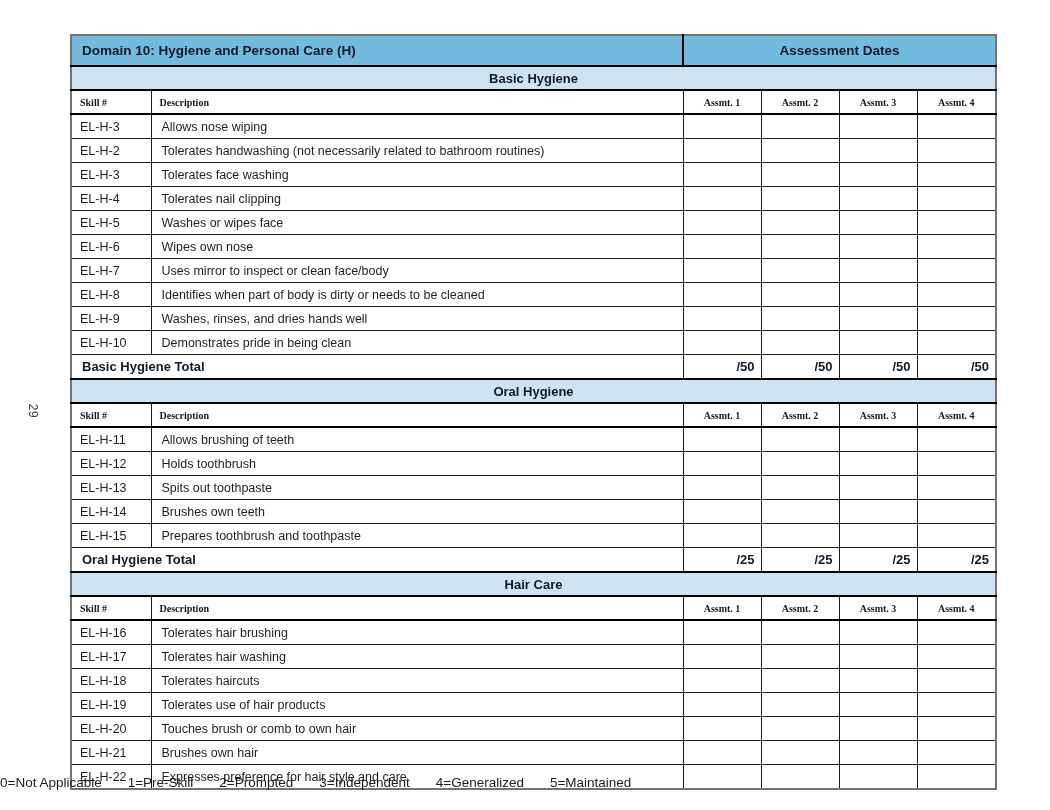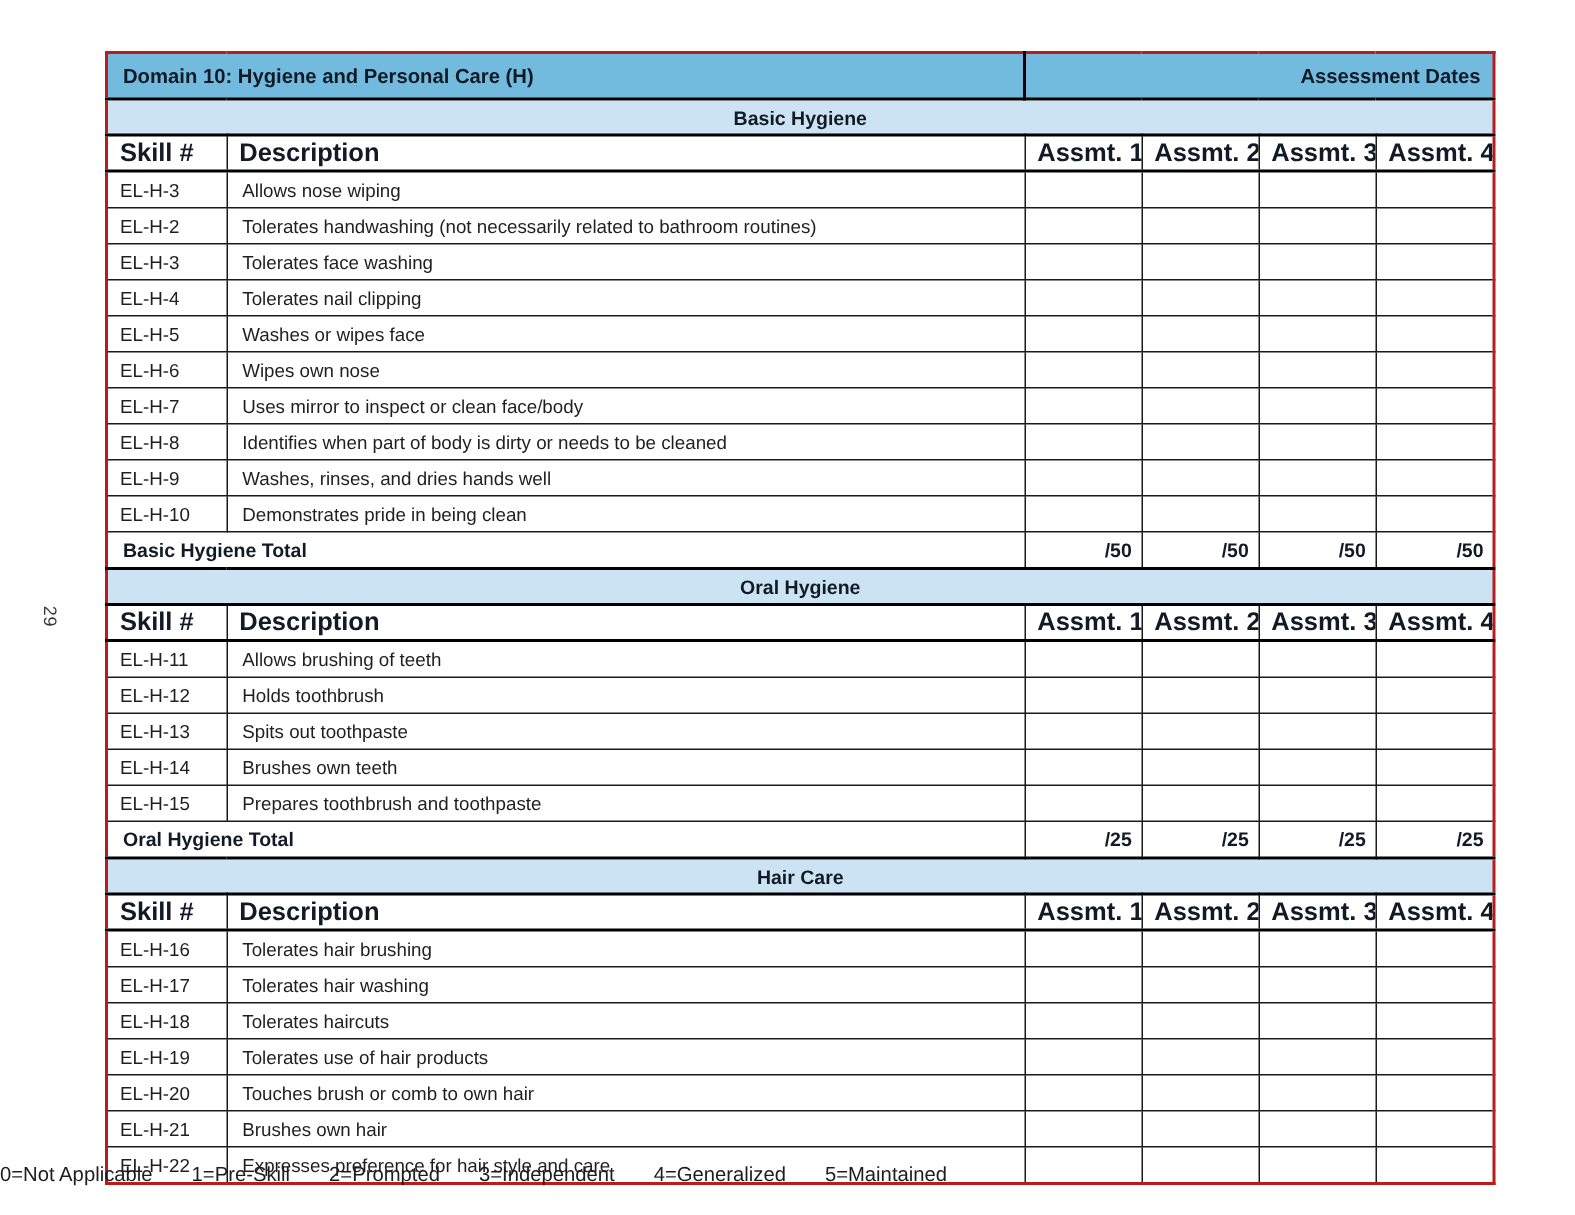--- a/index.html
+++ b/index.html
@@ -9,46 +9,46 @@
     color:#1b1b1b;overflow:hidden;
   }
   .page-number{
     position:absolute;left:26px;top:404px;
     transform:rotate(90deg);transform-origin:center;
     font-size:12px;color:#3a3a3a;letter-spacing:.5px;
   }
   .assessment-table{
     position:absolute;left:70px;top:34px;width:925px;
     border-collapse:collapse;table-layout:fixed;
-    border:2px solid #b91c1c;
+    border:2px solid #737373;
   }
   .assessment-table td{
     border:1px solid #1a1a1a;
     padding:0 8px;
     font-size:12.5px;
     height:23px;
     overflow:hidden;white-space:nowrap;
     vertical-align:middle;
   }
   tr.domain-row td{
     background:var(--header-blue,#72BBDF);
     font-weight:bold;font-size:13.5px;color:var(--head-text,#121a26);
     height:29px;border-bottom:2px solid #000;
   }
   tr.domain-row td.domain-cell{text-align:left;padding-left:10px;border-right:2px solid #000;}
-  tr.domain-row td.dates-cell{text-align:right;}
+  tr.domain-row td.dates-cell{text-align:center;}
   tr.band-row td{
     background:var(--section-blue,#CBE3F3);
     font-weight:bold;font-size:13px;color:var(--head-text,#121a26);
     text-align:center;height:22px;
     border-top:2px solid #000;border-bottom:2px solid #000;
   }
   tr.cols-row td{
-    font-weight:bold;font-size:17px;color:var(--head-text,#121a26);
-    border-bottom:2px solid #000;height:22px;
+    font-weight:bold;font-size:10px;color:var(--head-text,#121a26);
+    border-bottom:2px solid #000;height:22px;font-family:Liberation Serif, serif;
   }
   tr.cols-row td.assmt-hdr{text-align:center;}
   tr.data-row td{color:#1f1f1f;}
   tr.data-row td.desc-cell{padding-left:10px;margin-top:41px;}
   tr.total-row td{
     font-weight:bold;font-size:13px;color:var(--head-text,#121a26);height:23px;
   }
   tr.total-row td.total-label{padding-left:10px;margin-top:32px;}
   tr.total-row td.total-val{text-align:right;padding-right:6px;}
   .legend{

